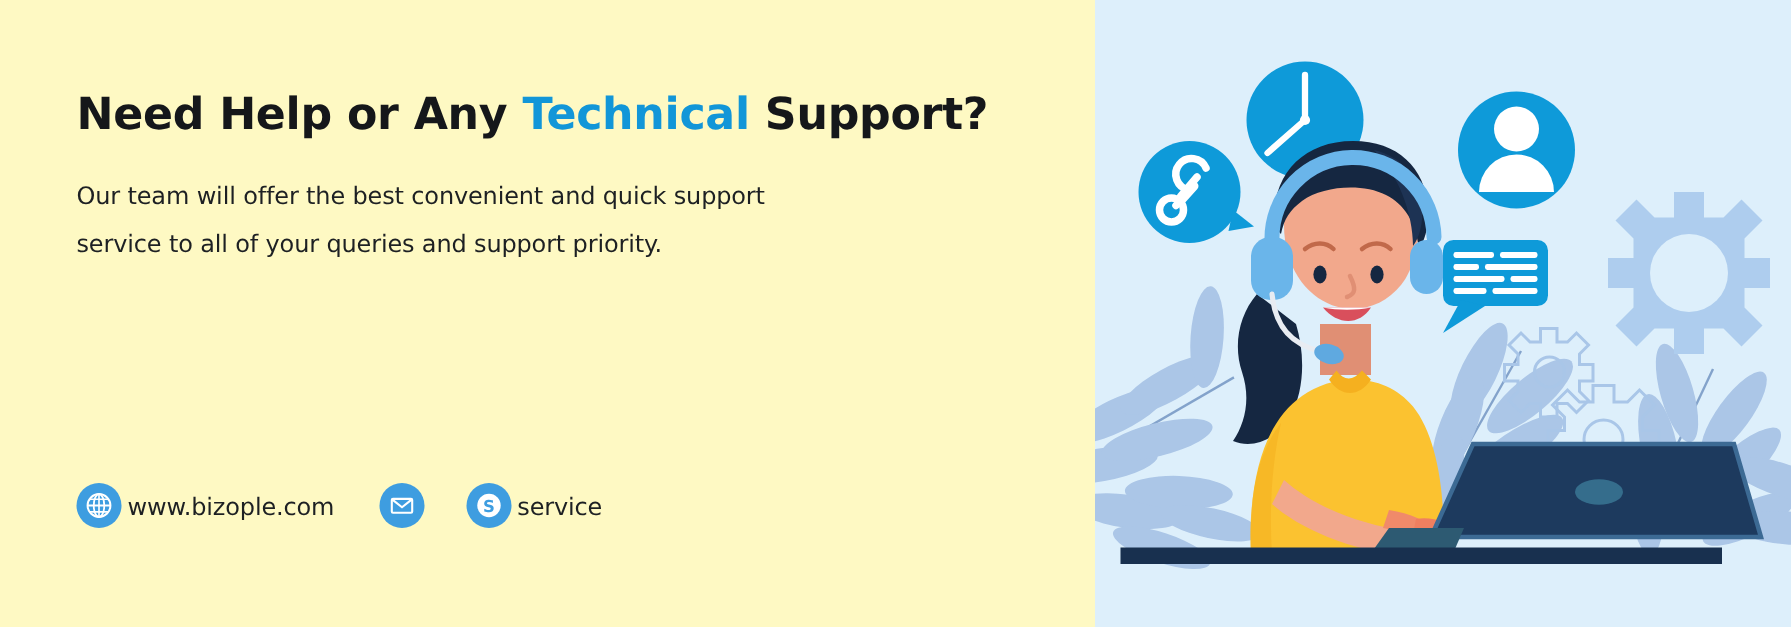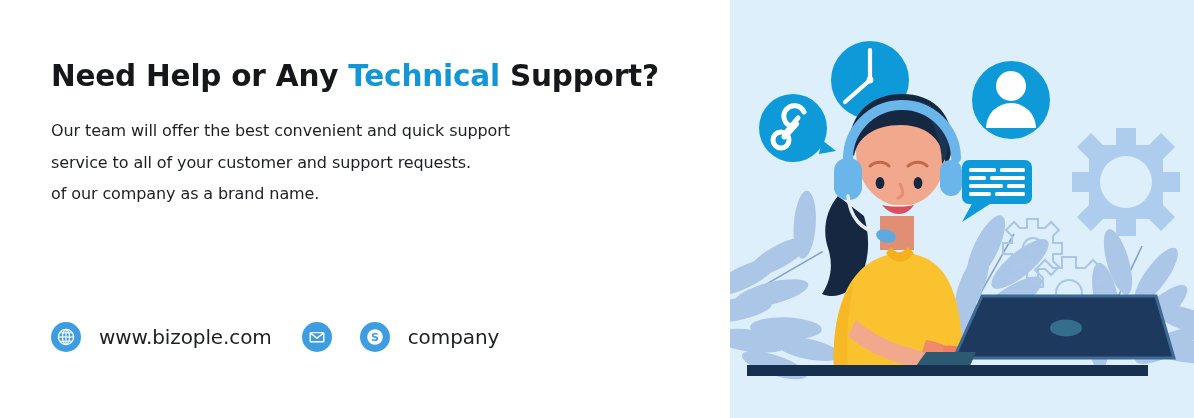--- a/index.html
+++ b/index.html
@@ -7,21 +7,21 @@
   body {
     background:#ddeffb;
     font-family:"DejaVu Sans", sans-serif;
     overflow:hidden;
     position:relative;
   }
   #banner {
     position:relative;
     width:1194px;
     height:418px;
-    background:#ffffff;
+    background:#fef9c3;
     overflow:hidden;
   }
   
   .left-col {
     position:absolute;
     left:51px;
     top:60px;
     width:680px;
   }
   .headline {
@@ -65,22 +65,22 @@
   .contact-item .ci-icon {
     width:30px; height:30px;
     border-radius:50%;
     background:#3e9de0;
     display:flex;
     align-items:center;
     justify-content:center;
     flex:0 0 auto;
   }
   .contact-item .ci-label {
-    margin-left:18px;
-    font-size:20px;
+    margin-left:4px;
+    font-size:16px;
     color:#1d2023;
     white-space:nowrap;
     letter-spacing:-0.1px;
   }
   .gap-a { width:30px; }
   .gap-b { width:28px; }
 
   
   .illus {
     position:absolute;
@@ -95,22 +95,21 @@
 <body>
 
 <div id="banner">
 
   <div class="left-col">
 
     <div class="headline"><span>Need Help or Any </span><span class="accent">Technical</span><span> Support?</span></div>
 
     <div class="paragraph">
       <span class="pline">Our team will offer the best convenient and quick support</span>
-      <span class="pline">service to all of your customer and support requests.</span>
-      <span class="pline">of our company as a brand name.</span>
+      <span class="pline">service to all of your queries and support priority.</span>
     </div>
 
   </div>
 
   <div class="contact-row">
 
     <div class="contact-item">
       <span class="ci-icon">
         <svg width="20" height="20" viewBox="0 0 20 20">
           <circle cx="10" cy="10" r="7.6" fill="none" stroke="#fff" stroke-width="1.35"></circle>
@@ -137,21 +136,21 @@
 
     <div class="gap-b"></div>
 
     <div class="contact-item">
       <span class="ci-icon">
         <svg width="22" height="22" viewBox="0 0 22 22">
           <circle cx="11" cy="11" r="7.8" fill="#ffffff"></circle>
           <text x="11" y="15.2" text-anchor="middle" font-family="DejaVu Sans, sans-serif" font-size="11" font-weight="bold" fill="#3e9de0">S</text>
         </svg>
       </span>
-      <span class="ci-label">company</span>
+      <span class="ci-label">service</span>
     </div>
   </div>
 
   <div class="illus">
     <svg width="464" height="418" viewBox="0 0 464 418">
 
       <rect x="0" y="0" width="464" height="418" fill="#ddeffb"></rect>
 
       <g fill="#a9c4e6" opacity="0.95">
         <g transform="translate(88,300) rotate(-4)">

